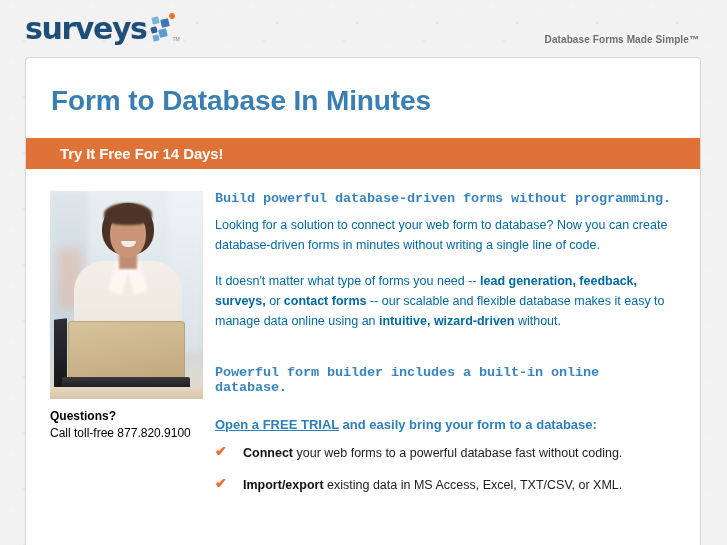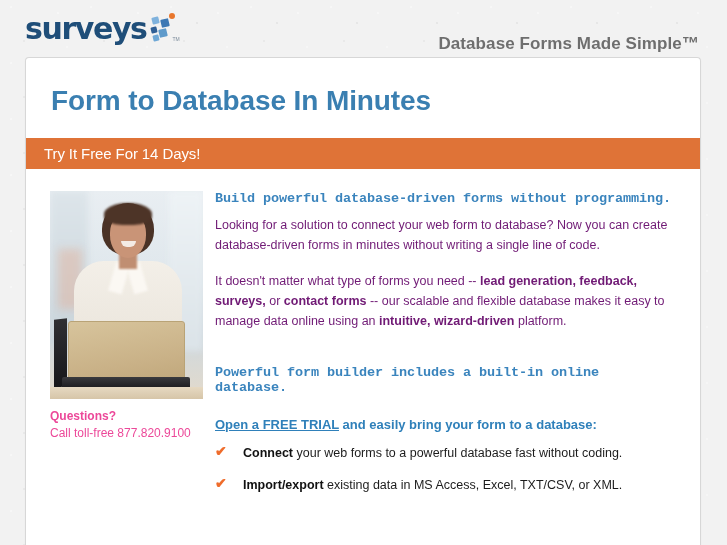--- a/index.html
+++ b/index.html
@@ -76,21 +76,21 @@
     color: #7a8a99;
     align-self: flex-end;
     margin-left: 1px;
     margin-bottom: 2px;
     font-family: "Liberation Sans", sans-serif;
   }
   .tagline {
     position: absolute;
     right: 28px;
     top: 34px;
-    font-size: 17px;
+    font-size: 10px;
     font-weight: bold;
     color: #6e6e6e;
     letter-spacing: 0.1px;
   }
 
   
   .card {
     position: absolute;
     left: 25px;
     top: 57px;
@@ -116,23 +116,23 @@
 
   .promo-banner {
     margin-top: 21px;
     height: 31px;
     background: #df7337;
     display: flex;
     align-items: center;
   }
   .promo-banner span {
     color: #ffffff;
-    font-weight: normal;
+    font-weight: bold;
     font-size: 15px;
-    padding-left: 18px;
+    padding-left: 34px;
     letter-spacing: -0.1px;
   }
 
   
   .content {
     display: flex;
     padding: 22px 0 0 0;
   }
   .col-left {
     width: 188px;
@@ -216,21 +216,21 @@
     transform: skewY(-7deg);
   }
   .photo .desk {
     position: absolute; left: 0; bottom: 0; width: 100%; height: 12px;
     background: linear-gradient(180deg,#e6d9c2,#d6c5a8);
   }
 
   .questions {
     margin-top: 9px;
     font-size: 12px;
-    color: #ec4899;
+    color: #000000;
     line-height: 17px;
   }
   .questions .q-title { font-weight: bold; }
 
   .col-right {
     flex: 1;
     padding-right: 22px;
     padding-left: 1px;
     box-sizing: border-box;
   }
@@ -240,21 +240,21 @@
     font-weight: bold;
     color: #3a84bd;
     margin: 0 0 9px 0;
     letter-spacing: -0.1px;
     font-family: Liberation Mono, monospace;
   }
   .sub-head.second { margin-top: 34px; }
 
   .para {
     font-size: 12.5px;
-    color: #701a75;
+    color: #0369a1;
     line-height: 20px;
     margin: 0 0 16px 0;
   }
   .para b { font-weight: bold; }
 
   .trial-line {
     font-size: 13px;
     font-weight: bold;
     color: #2f80ba;
     margin: 22px 0 12px 0;
@@ -339,21 +339,21 @@
       </div>
     </div>
 
     <div class="col-right">
 
       <div class="sub-head">Build powerful database-driven forms without programming.</div>
 
       <p class="para">Looking for a solution to connect your web form to database? Now you can create database-driven forms in minutes without writing a single line of code.</p>
 
       <p class="para">
-        <span>It doesn't matter what type of forms you need -- </span><b>lead generation, feedback, surveys,</b><span> or </span><b>contact forms</b><span> -- our scalable and flexible database makes it easy to manage data online using an </span><b>intuitive, wizard-driven</b><span> platform.</span>
+        <span>It doesn't matter what type of forms you need -- </span><b>lead generation, feedback, surveys,</b><span> or </span><b>contact forms</b><span> -- our scalable and flexible database makes it easy to manage data online using an </span><b>intuitive, wizard-driven</b><span> without.</span>
       </p>
 
       <div class="sub-head second">Powerful form builder includes a built-in online database.</div>
 
 
       <div class="trial-line">
         <a href="#">Open a FREE TRIAL</a><span> and easily bring your form to a database:</span>
       </div>
 
       <ul class="bullets">

